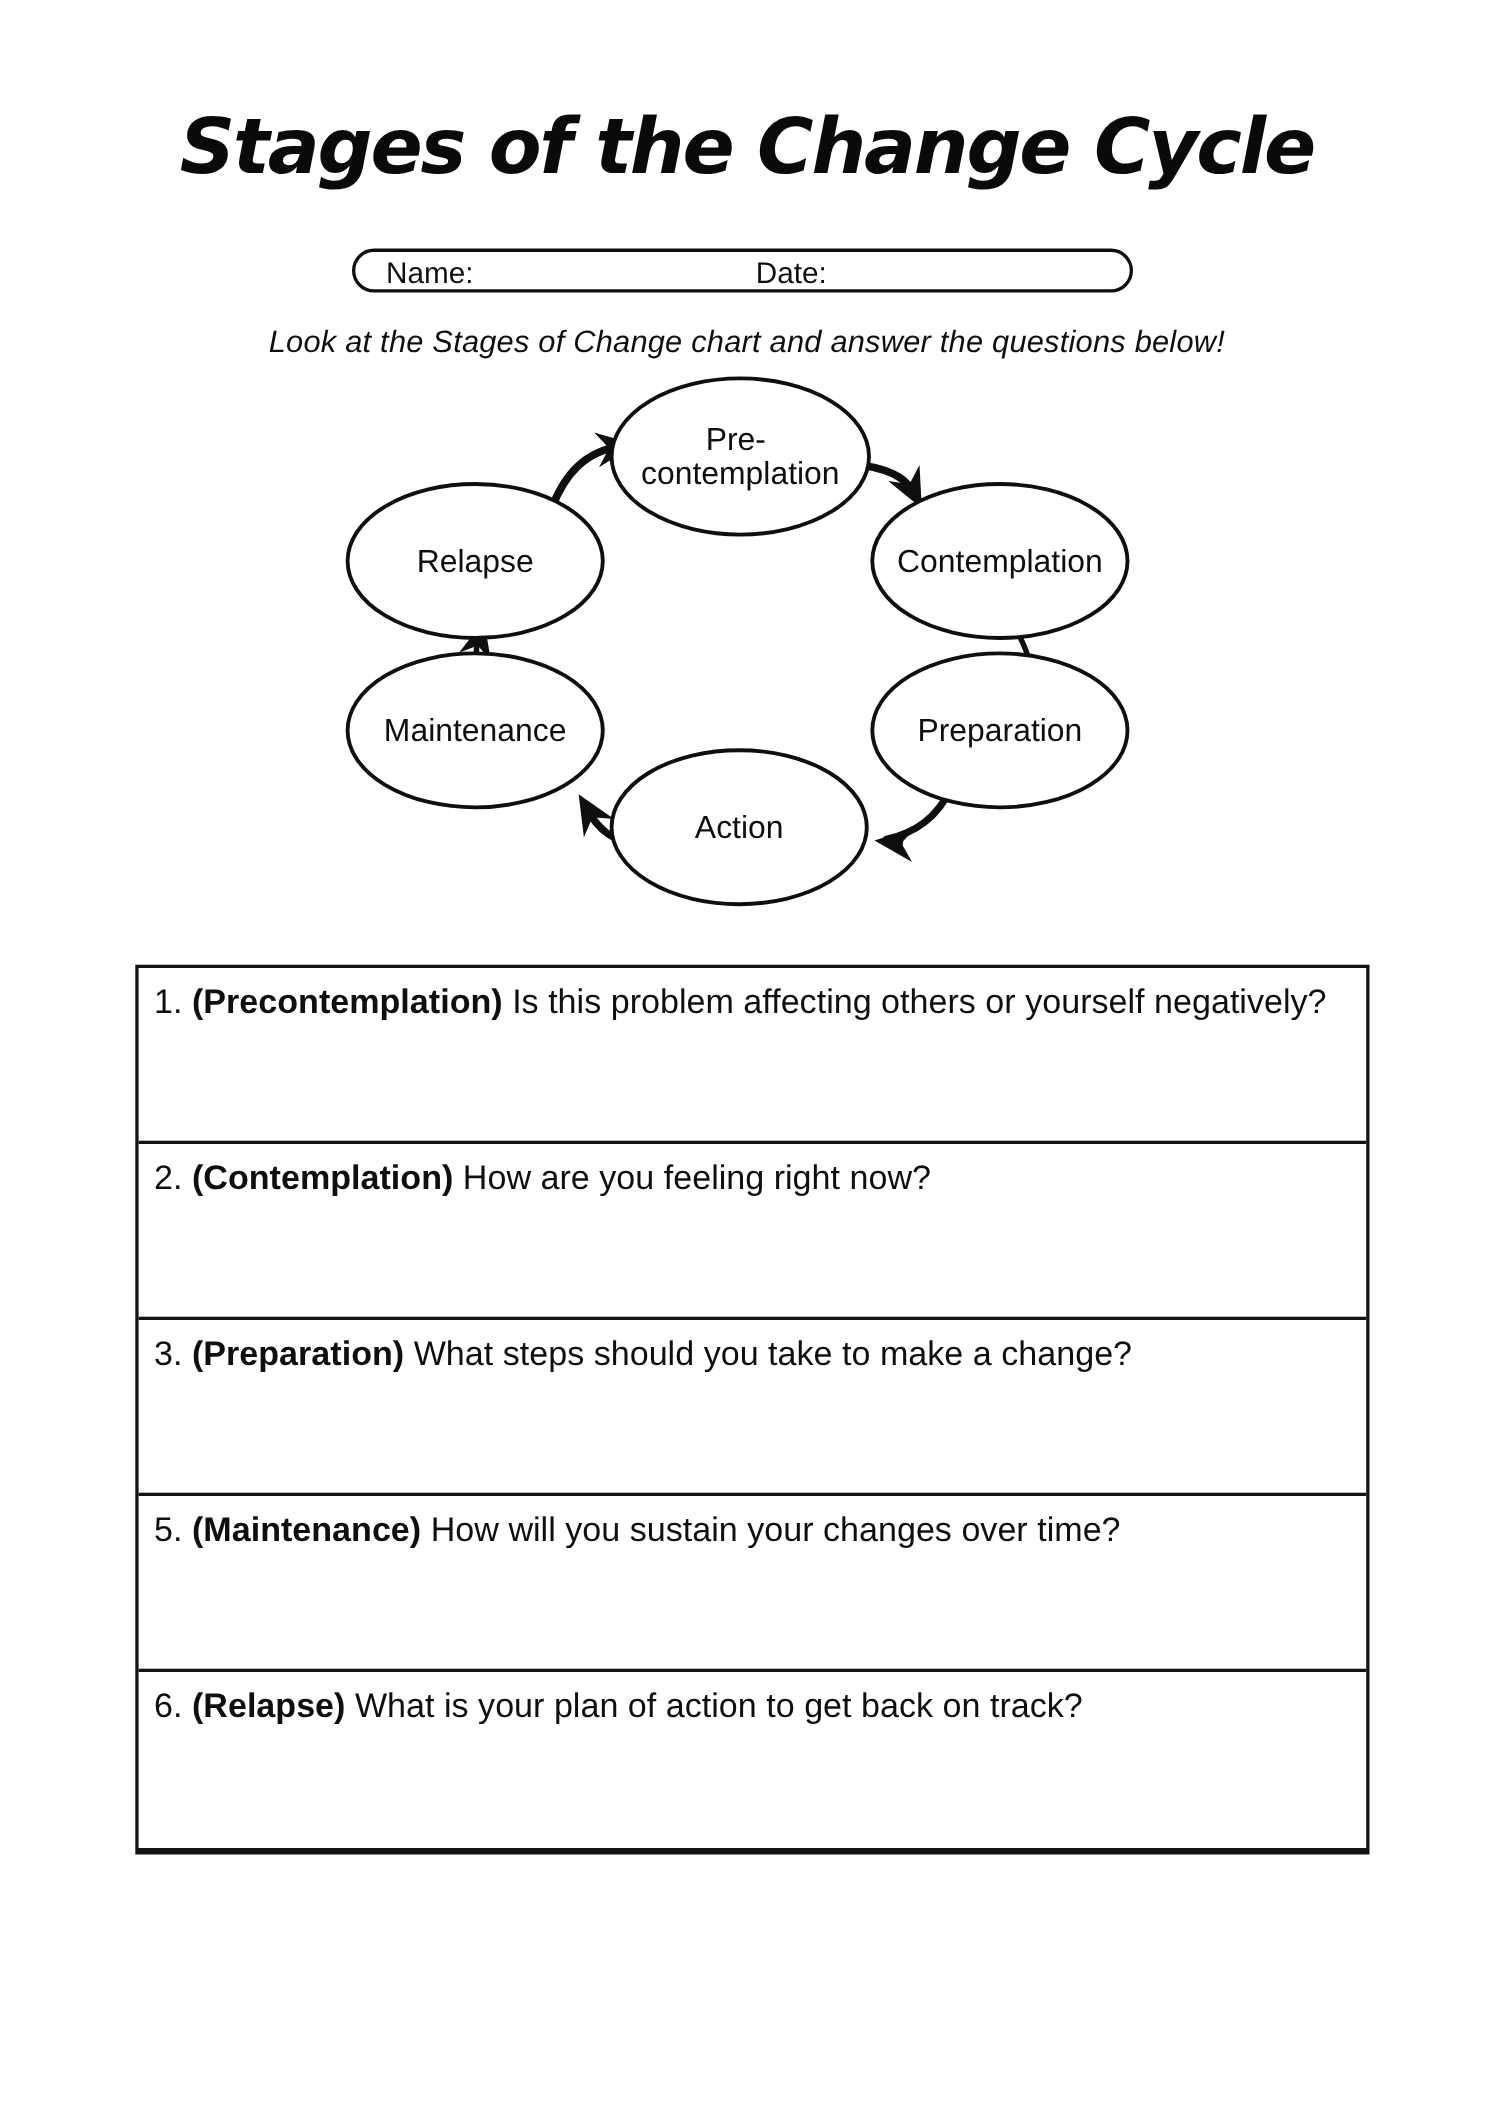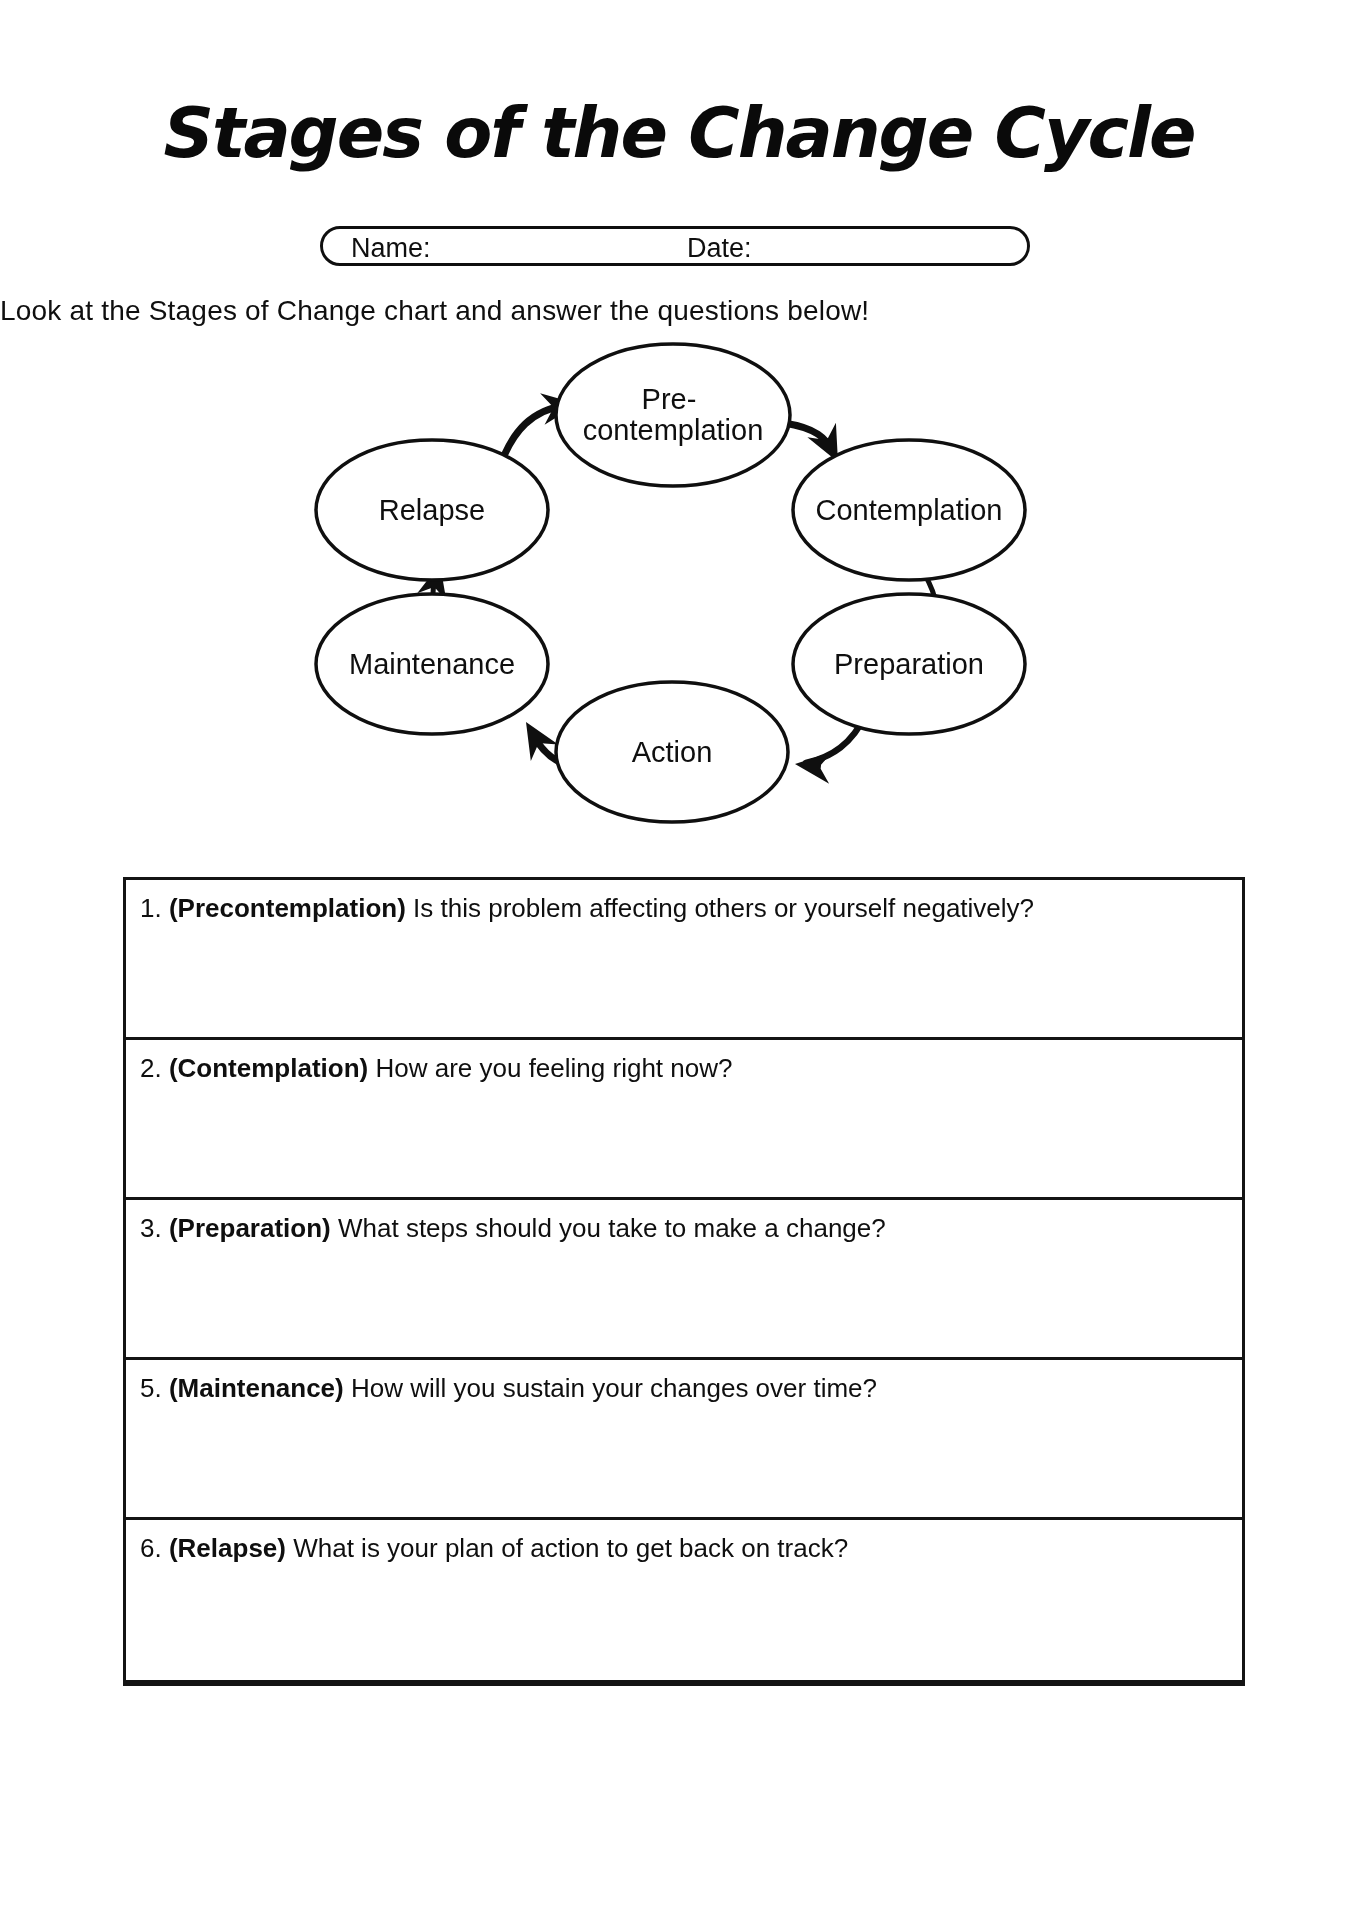--- a/index.html
+++ b/index.html
@@ -13,38 +13,38 @@
     font-size:70px;letter-spacing:-2px;color:#0a0a0a;
   }
   .namedate{
     position:absolute;left:320px;top:226px;width:710px;height:40px;
     border:3px solid #0f0f0f;border-radius:24px;box-sizing:border-box;background:#fff;
   }
   .namedate .lbl{position:absolute;top:4px;font-size:27px;}
   .namedate .lbl.name{left:28px;}
   .namedate .lbl.date{left:364px;}
   .instruction{
-    position:absolute;top:295px;left:0;width:100%;text-align:left;
-    font-size:28px;letter-spacing:0.2px;
+    position:absolute;top:295px;left:0;width:100%;text-align:center;
+    font-size:28px;letter-spacing:0.2px;font-style:italic;
   }
   .diagram{position:absolute;left:0;top:330px;width:1358px;height:525px;}
   .diagram ellipse{fill:#ffffff;stroke:#0f0f0f;stroke-width:3.5px;}
   .diagram text{
     font-family:"Liberation Sans", sans-serif;font-size:29px;fill:#0f0f0f;
     text-anchor:middle;
   }
   .diagram .arrow{fill:none;stroke:#0f0f0f;stroke-linecap:round;}
   .diagram .head{fill:#0f0f0f;stroke:none;}
   .qtable{
     position:absolute;left:123px;top:877px;width:1122px;box-sizing:border-box;
     border:3px solid #141414;border-bottom-width:6px;background:#fff;
   }
   .qrow{
     height:160px;box-sizing:border-box;border-bottom:3px solid #141414;
-    padding:12px 14px;font-size:26px;line-height:1.25;
+    padding:12px 14px;font-size:31px;line-height:1.25;
   }
   .qrow:last-child{border-bottom:none;}
   .qrow .qstage{font-weight:bold;}
 </style>
 </head>
 <body>
 
 <div class="title">Stages of the Change Cycle</div>
 
 <div class="namedate">

